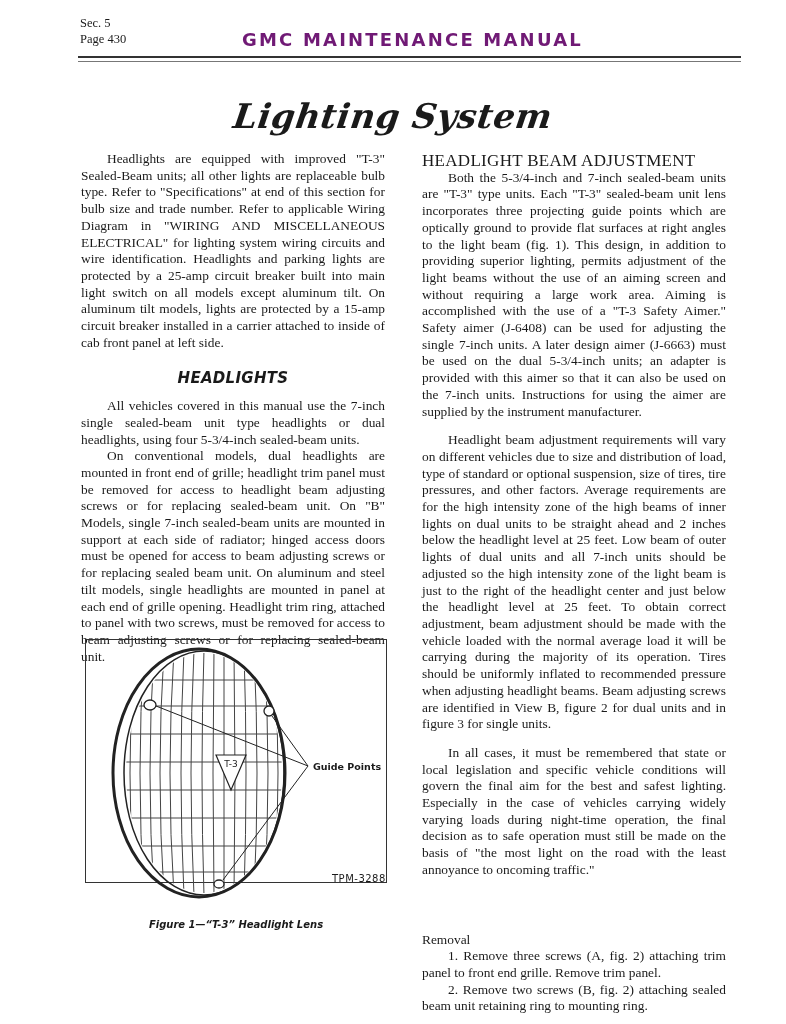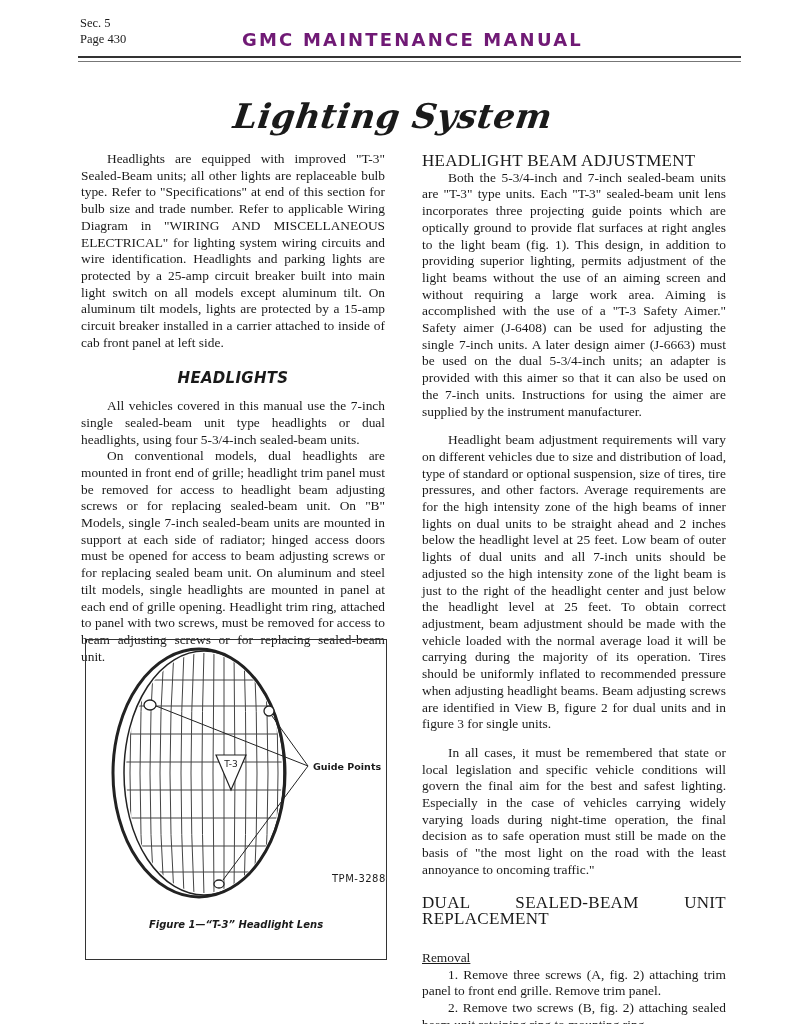--- a/index.html
+++ b/index.html
@@ -11,23 +11,23 @@
   .hdr-title { position: absolute; left: 242px; top: 29px; font-family: "DejaVu Sans", sans-serif; font-weight: bold; font-size: 18px; letter-spacing: 2.2px; color: #701a75; }
   .hdr-rule { position: absolute; left: 78px; top: 56px; width: 663px; height: 3px; border-top: 2px solid #333; border-bottom: 1px solid #777; }
   .chapter-title { position: absolute; left: 0; width: 786px; top: 96px; text-align: center; font-family: "DejaVu Serif", serif; font-style: italic; font-weight: bold; font-size: 34px; letter-spacing: 0.5px; transform: skewX(-8deg); }
   .col { position: absolute; font-family: "Liberation Serif", serif; font-size: 13.4px; line-height: 16.7px; text-align: justify; }
   .col-left { left: 81px; top: 151px; width: 304px; }
   .col-right { left: 422px; top: 153px; width: 304px; }
   p { margin: 0; text-indent: 26px; }
   .section-head { font-family: "DejaVu Sans", sans-serif; font-weight: bold; font-size: 15px; text-align: center; margin: 19px 0 11px 0; letter-spacing: 0.3px; font-style: italic; }
   .caps-head { font-size: 17px; letter-spacing: 0.3px; margin: 0; text-indent: 0; }
   .gap { height: 12px; }
-  .sub-head { text-decoration: underline; text-indent: 0; margin-top: 22px; }
+  .sub-head { text-indent: 0; margin-top: 37px; }
   .figure {
-    position: absolute; left: 85px; top: 639px; width: 302px; height: 321px;
+    position: absolute; left: 85px; top: 639px; width: 302px; height: 244px;
     border: 1.5px solid #333; box-sizing: border-box;
   }
   .figure svg { position: absolute; left: 0; top: 0; }
   .guide-label { position: absolute; left: 227px; top: 121px; font-family: "DejaVu Sans", sans-serif; font-weight: bold; font-size: 9.5px; }
   .tpm-label { position: absolute; left: 246px; top: 233px; font-family: "DejaVu Sans", sans-serif; font-size: 10px; letter-spacing: 0.5px; }
   .fig-caption { position: absolute; left: 85px; width: 302px; top: 919px; text-align: center; font-family: "DejaVu Sans", sans-serif; font-weight: bold; font-style: italic; font-size: 10px; }
 </style>
 </head>
 <body>
 
@@ -98,17 +98,16 @@
 <div class="fig-caption">Figure 1—“T-3” Headlight Lens</div>
 
 <div class="col col-right">
   <p class="caps-head">HEADLIGHT BEAM ADJUSTMENT</p>
   <p>Both the 5-3/4-inch and 7-inch sealed-beam units are "T-3" type units. Each "T-3" sealed-beam unit lens incorporates three projecting guide points which are optically ground to provide flat surfaces at right angles to the light beam (fig. 1). This design, in addition to providing superior lighting, permits adjustment of the light beams without the use of an aiming screen and without requiring a large work area. Aiming is accomplished with the use of a "T-3 Safety Aimer." Safety aimer (J-6408) can be used for adjusting the single 7-inch units. A later design aimer (J-6663) must be used on the dual 5-3/4-inch units; an adapter is provided with this aimer so that it can also be used on the 7-inch units. Instructions for using the aimer are supplied by the instrument manufacturer.</p>
   <div class="gap"></div>
   <p>Headlight beam adjustment requirements will vary on different vehicles due to size and distribution of load, type of standard or optional suspension, size of tires, tire pressures, and other factors. Average requirements are for the high intensity zone of the high beams of inner lights on dual units to be straight ahead and 2 inches below the headlight level at 25 feet. Low beam of outer lights of dual units and all 7-inch units should be adjusted so the high intensity zone of the light beam is just to the right of the headlight center and just below the headlight level at 25 feet. To obtain correct adjustment, beam adjustment should be made with the vehicle loaded with the normal average load it will be carrying during the majority of its operation. Tires should be uniformly inflated to recommended pressure when adjusting headlight beams. Beam adjusting screws are identified in View B, figure 2 for dual units and in figure 3 for single units.</p>
   <div class="gap"></div>
   <p>In all cases, it must be remembered that state or local legislation and specific vehicle conditions will govern the final aim for the best and safest lighting. Especially in the case of vehicles carrying widely varying loads during night-time operation, the final decision as to safe operation must still be made on the basis of "the most light on the road with the least annoyance to oncoming traffic."</p>
   <div class="gap" style="height:16px"></div>
-  <p class="caps-head">DUAL SEALED-BEAM UNIT REPLACEMENT</p>
   <p class="sub-head">Removal</p>
   <p>1. Remove three screws (A, fig. 2) attaching trim panel to front end grille. Remove trim panel.</p>
   <p>2. Remove two screws (B, fig. 2) attaching sealed beam unit retaining ring to mounting ring.</p>
 </div>
 
 </body></html>

